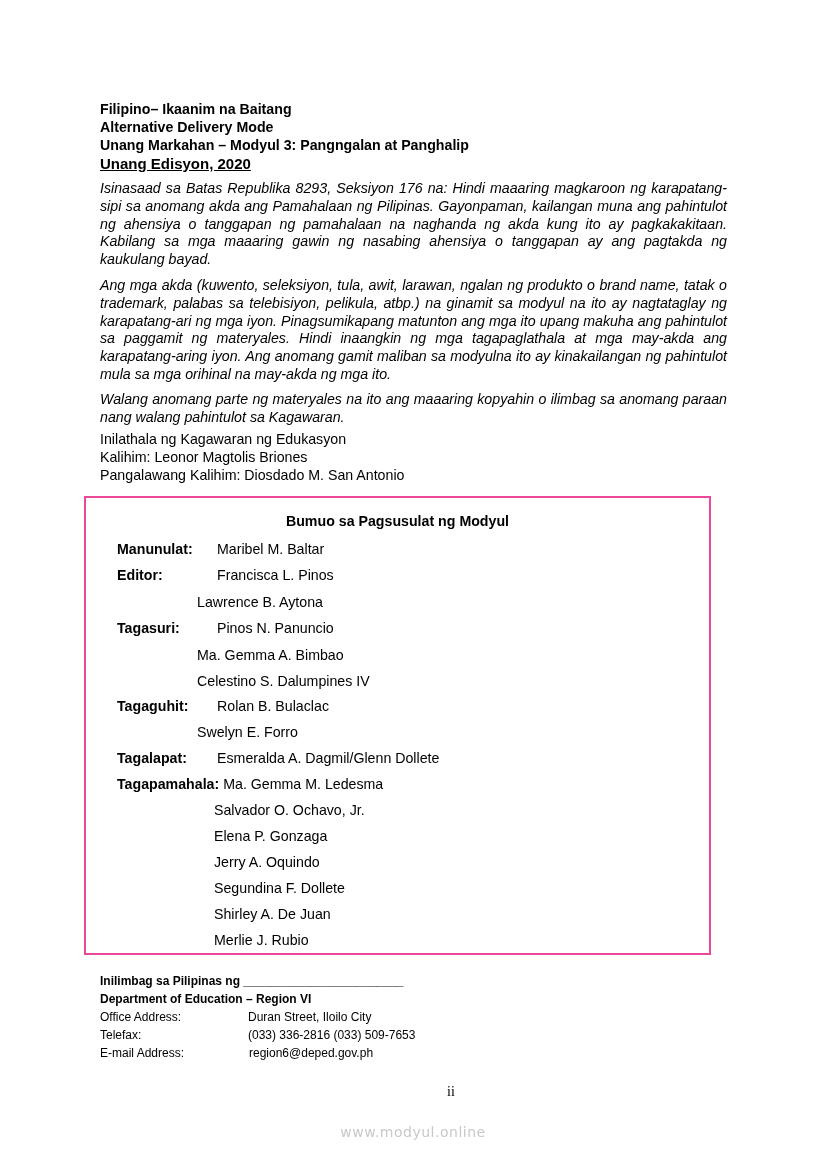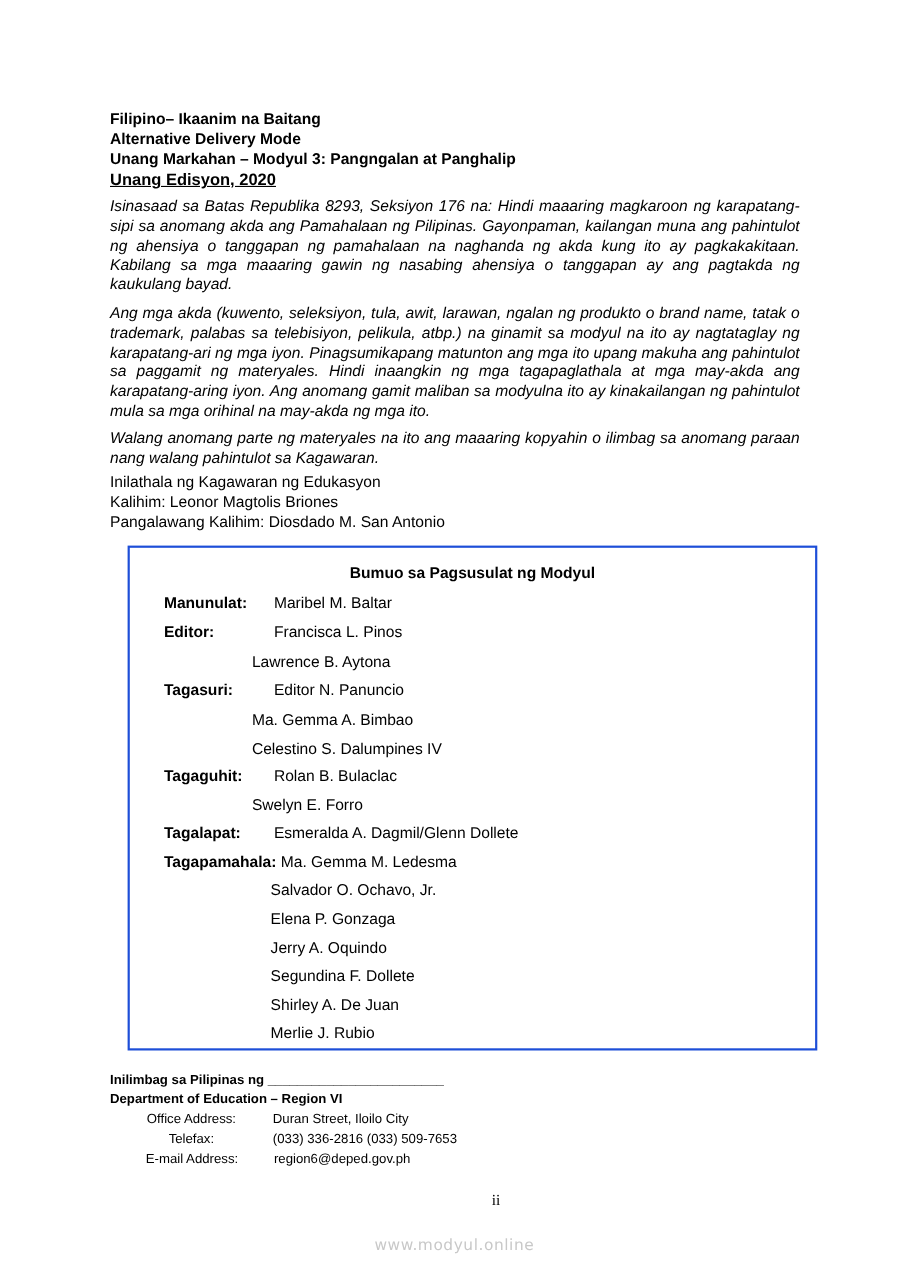--- a/index.html
+++ b/index.html
@@ -15,37 +15,37 @@
       font-size: 14.2px; line-height: 17.8px; text-align: justify;
       margin: 0; text-align-last: left; font-style: italic;
     }
     .p1 { position: absolute; top: 180px; left: 0; width: 627px; }
     .p2 { position: absolute; top: 277px; left: 0; width: 627px; }
     .p3 { position: absolute; top: 391px; left: 0; width: 627px; }
     .pub { position: absolute; top: 430px; left: 0; width: 627px; font-size: 14.2px; line-height: 18px; }
     .pub div { margin: 0; }
 
     .box {
-      position: absolute; left: 116px; top: 496px; width: 623px; height: 455px;
-      border: 2px solid #1d4ed8; box-sizing: content-box;
+      position: absolute; left: 84px; top: 496px; width: 623px; height: 455px;
+      border: 2px solid #ec4899; box-sizing: content-box;
     }
     .box-title {
       position: absolute; top: 15px; left: 0; width: 100%; text-align: center;
       font-weight: bold; font-size: 14.2px;
     }
     .row { position: absolute; left: 11px; font-size: 14.2px; height: 18px; line-height: 18px; white-space: nowrap; }
     .row .role { font-weight: bold; display: inline-block; width: 100px; margin-left: 20px; }
     .row .name { display: inline-block; }
     .row.indent .name { padding-left: 100px; }
     .row.mgr .role { width: auto; }
     .row.mgr-indent .name { padding-left: 117px; }
 
     .footer { position: absolute; left: 100px; top: 972px; width: 500px; font-size: 12px; line-height: 18px; }
     .footer .b { font-weight: bold; }
-    .footer .addr { display: flex; text-align: center; }
+    .footer .addr { display: flex; }
     .footer .addr .k { width: 148px; }
     .footer .addr .k2 { width: 149px; }
 
     .pagenum {
       position: absolute; top: 1084px; left: 0; width: 826px; text-align: center;
       font-family: "Liberation Serif", serif; font-size: 14px; margin-left: 38px;
     }
     .watermark {
       position: absolute; top: 1124px; left: 0; width: 826px; text-align: center;
       font-family: "DejaVu Sans", sans-serif; font-size: 14px; color: #c8c8c8; letter-spacing: 0.5px;
@@ -79,21 +79,21 @@
   <div class="row" style="top:42px">
     <span class="role">Manunulat:</span><span class="name">Maribel M. Baltar</span>
   </div>
   <div class="row" style="top:68px">
     <span class="role">Editor:</span><span class="name">Francisca L. Pinos</span>
   </div>
   <div class="row indent" style="top:95px">
     <span class="name">Lawrence B. Aytona</span>
   </div>
   <div class="row" style="top:121px">
-    <span class="role">Tagasuri:</span><span class="name">Editor N. Panuncio</span>
+    <span class="role">Tagasuri:</span><span class="name">Pinos N. Panuncio</span>
   </div>
   <div class="row indent" style="top:148px">
     <span class="name">Ma. Gemma A. Bimbao</span>
   </div>
   <div class="row indent" style="top:174px">
     <span class="name">Celestino S. Dalumpines IV</span>
   </div>
   <div class="row" style="top:199px">
     <span class="role">Tagaguhit:</span><span class="name">Rolan B. Bulaclac</span>
   </div>

